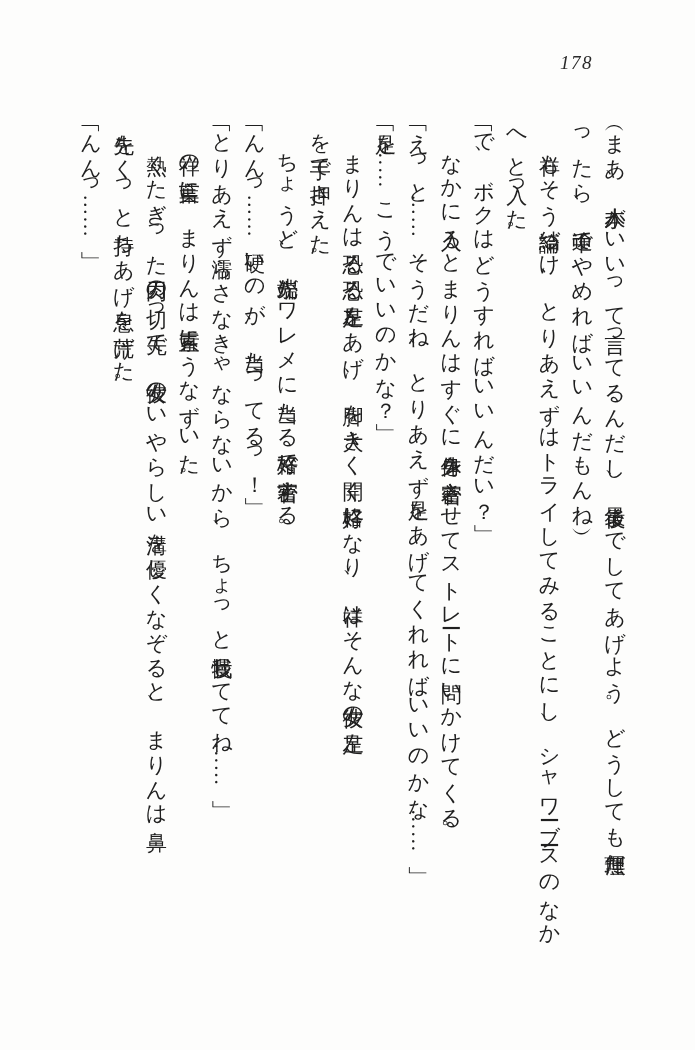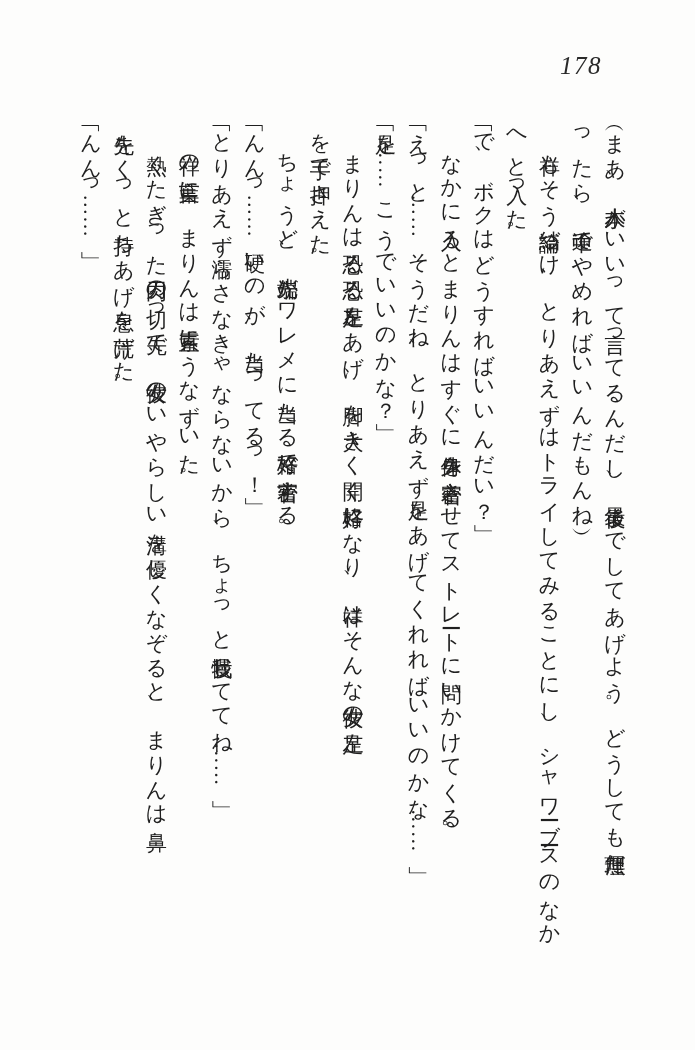--- a/index.html
+++ b/index.html
@@ -13,21 +13,21 @@
     height: 1050px;
     background: #fdfdfc;
     overflow: hidden;
     font-family: "Liberation Serif", "DejaVu Serif", serif;
     color: #1f1f1f;
   }
   .page-number {
     position: absolute;
     top: 52px;
     left: 560px;
-    font-size: 25px;
+    font-size: 19px;
     font-style: italic;
     letter-spacing: 1.5px;
     color: #2a2a2a;
   }
   .text-block {
     position: absolute;
     top: 118px;
     right: 64px;
     height: 848px;
     writing-mode: vertical-rl;

